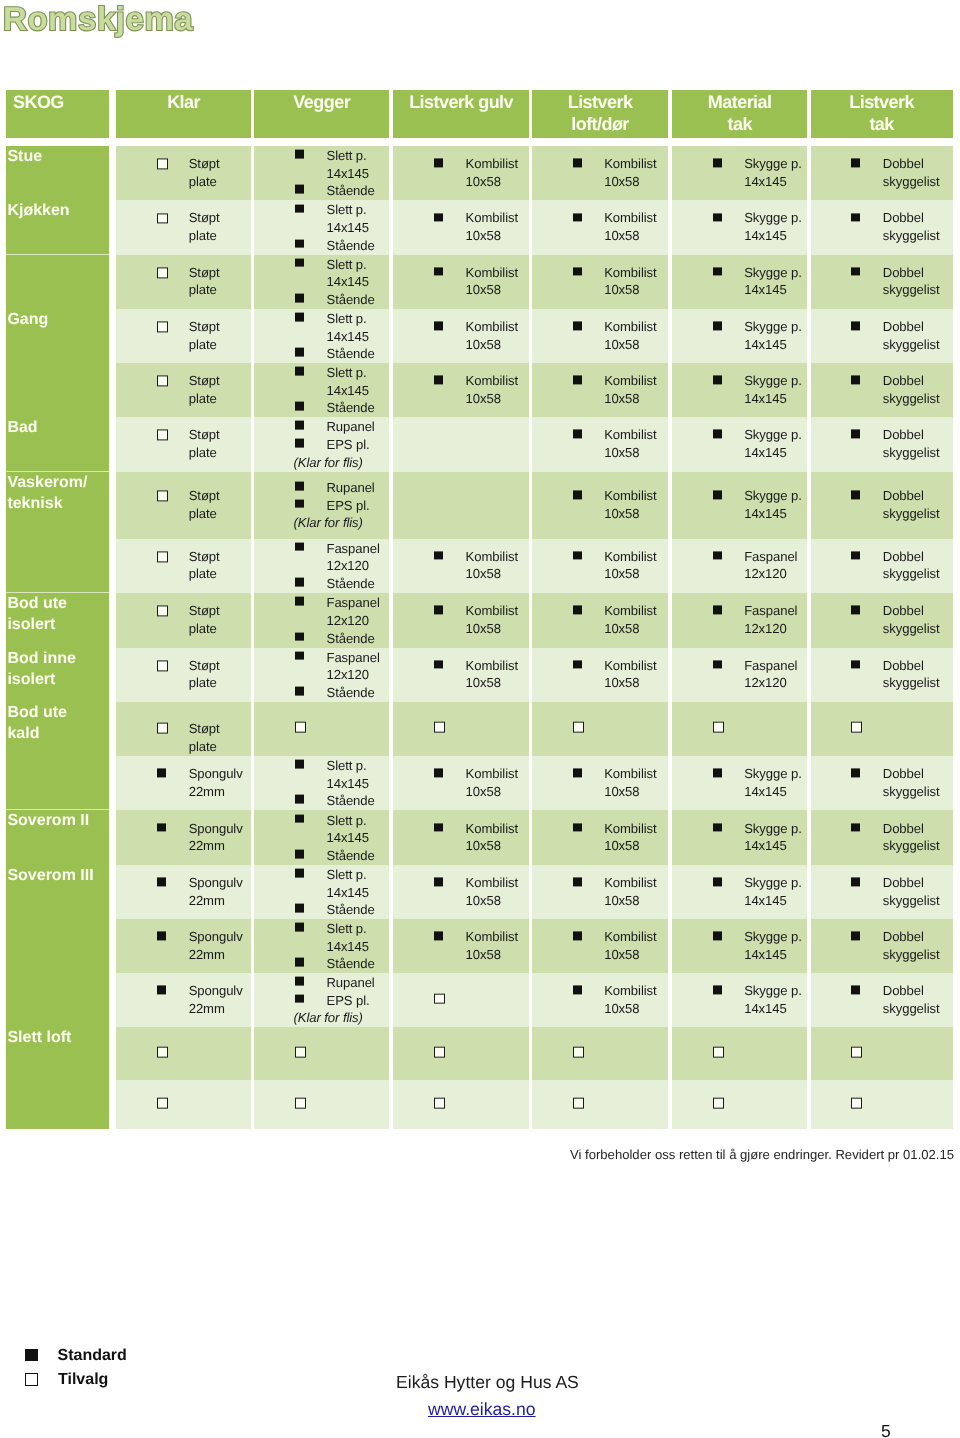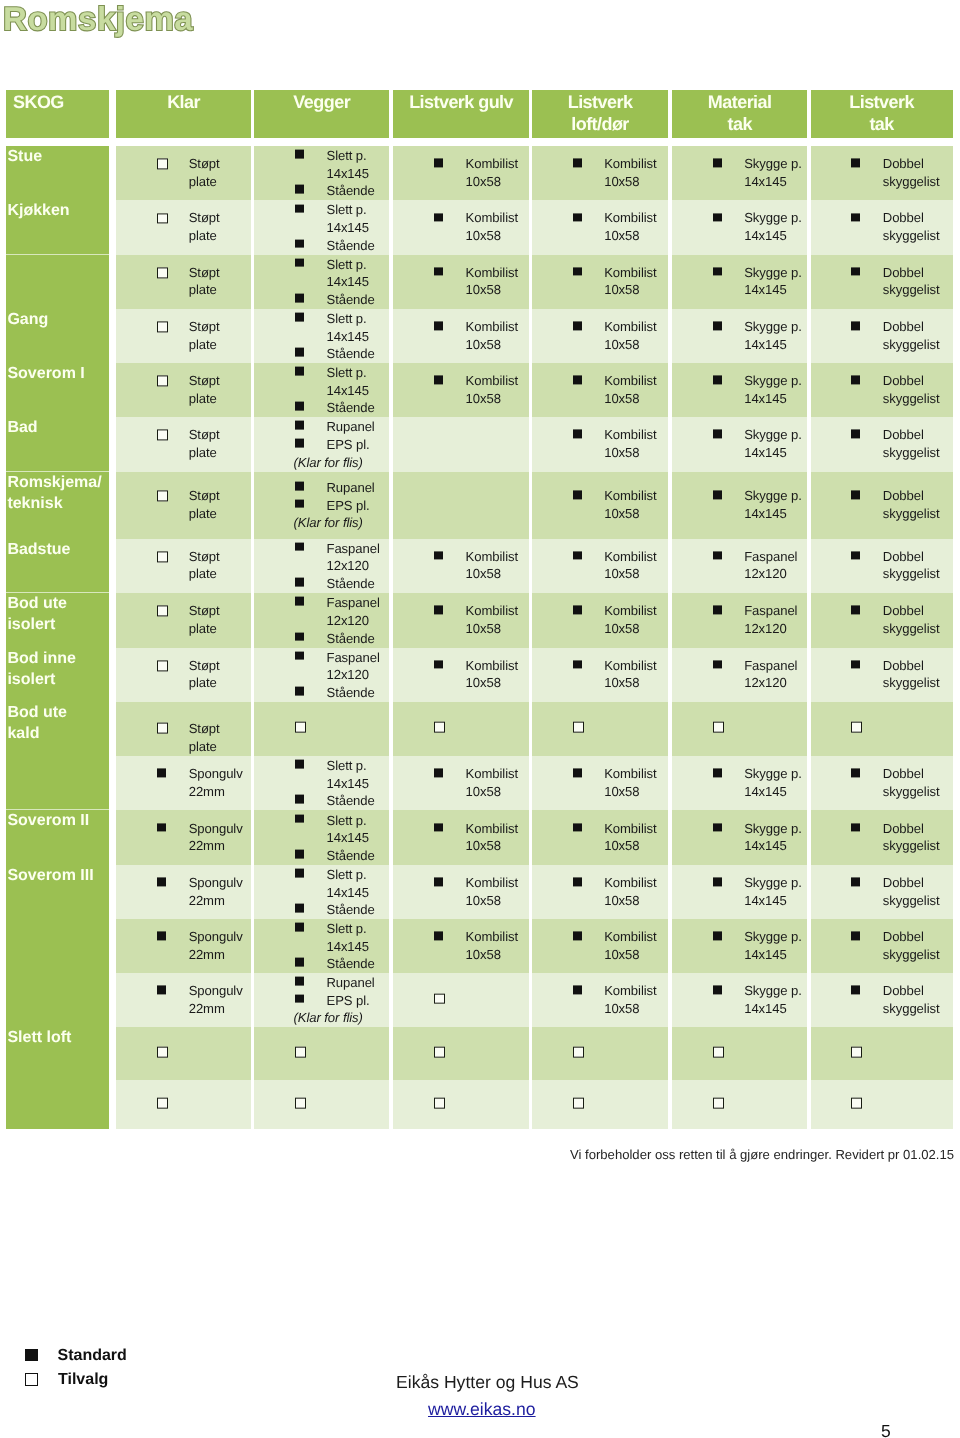--- a/index.html
+++ b/index.html
@@ -297,23 +297,20 @@
     </div>
 <div class="abs cell" style="left:810.5px;top:309px;width:142.2px;height:53.9px;background:#E6EFD8;">
       <div class="cellin" style="height:35.2px">
         <span class="mk filled" style="left:40.8px;top:3.1px;"></span>
         <span class="txt">
           <div class="lines">Dobbel</div>
           <div class="lines">skyggelist</div>
         </span>
       </div>
     </div>
-<div class="abs roomcell" style="left:6px;top:362.9px;width:102.7px;height:54.1px;">
-      <div>Soverom I</div>
-    </div>
 <div class="abs cell" style="left:116.4px;top:362.9px;width:134.4px;height:54.1px;background:#CEDFAD;">
       <div class="cellin" style="height:35.2px">
         <span class="mk empty" style="left:40.8px;top:3.1px;"></span>
         <span class="txt">
           <div class="lines">Støpt</div>
           <div class="lines">plate</div>
         </span>
       </div>
     </div>
 <div class="abs cell" style="left:254.2px;top:362.9px;width:135.1px;height:54.1px;background:#CEDFAD;">
@@ -409,21 +406,21 @@
 <div class="abs cell" style="left:810.5px;top:417px;width:142.2px;height:54.8px;background:#E6EFD8;">
       <div class="cellin" style="height:35.2px">
         <span class="mk filled" style="left:40.8px;top:3.1px;"></span>
         <span class="txt">
           <div class="lines">Dobbel</div>
           <div class="lines">skyggelist</div>
         </span>
       </div>
     </div>
 <div class="abs roomcell" style="left:6px;top:471.8px;width:102.7px;height:67px;">
-      <div>Romskjema/</div>
+      <div>Vaskerom/</div>
       <div>teknisk</div>
     </div>
 <div class="abs cell" style="left:116.4px;top:471.8px;width:134.4px;height:67px;background:#CEDFAD;">
       <div class="cellin" style="height:35.2px">
         <span class="mk empty" style="left:40.8px;top:3.1px;"></span>
         <span class="txt">
           <div class="lines">Støpt</div>
           <div class="lines">plate</div>
         </span>
       </div>
@@ -460,23 +457,20 @@
       </div>
     </div>
 <div class="abs cell" style="left:810.5px;top:471.8px;width:142.2px;height:67px;background:#CEDFAD;">
       <div class="cellin" style="height:35.2px">
         <span class="mk filled" style="left:40.8px;top:3.1px;"></span>
         <span class="txt">
           <div class="lines">Dobbel</div>
           <div class="lines">skyggelist</div>
         </span>
       </div>
-    </div>
-<div class="abs roomcell" style="left:6px;top:538.8px;width:102.7px;height:54.2px;">
-      <div>Badstue</div>
     </div>
 <div class="abs cell" style="left:116.4px;top:538.8px;width:134.4px;height:54.2px;background:#E6EFD8;">
       <div class="cellin" style="height:35.2px">
         <span class="mk empty" style="left:40.8px;top:3.1px;"></span>
         <span class="txt">
           <div class="lines">Støpt</div>
           <div class="lines">plate</div>
         </span>
       </div>
     </div>

